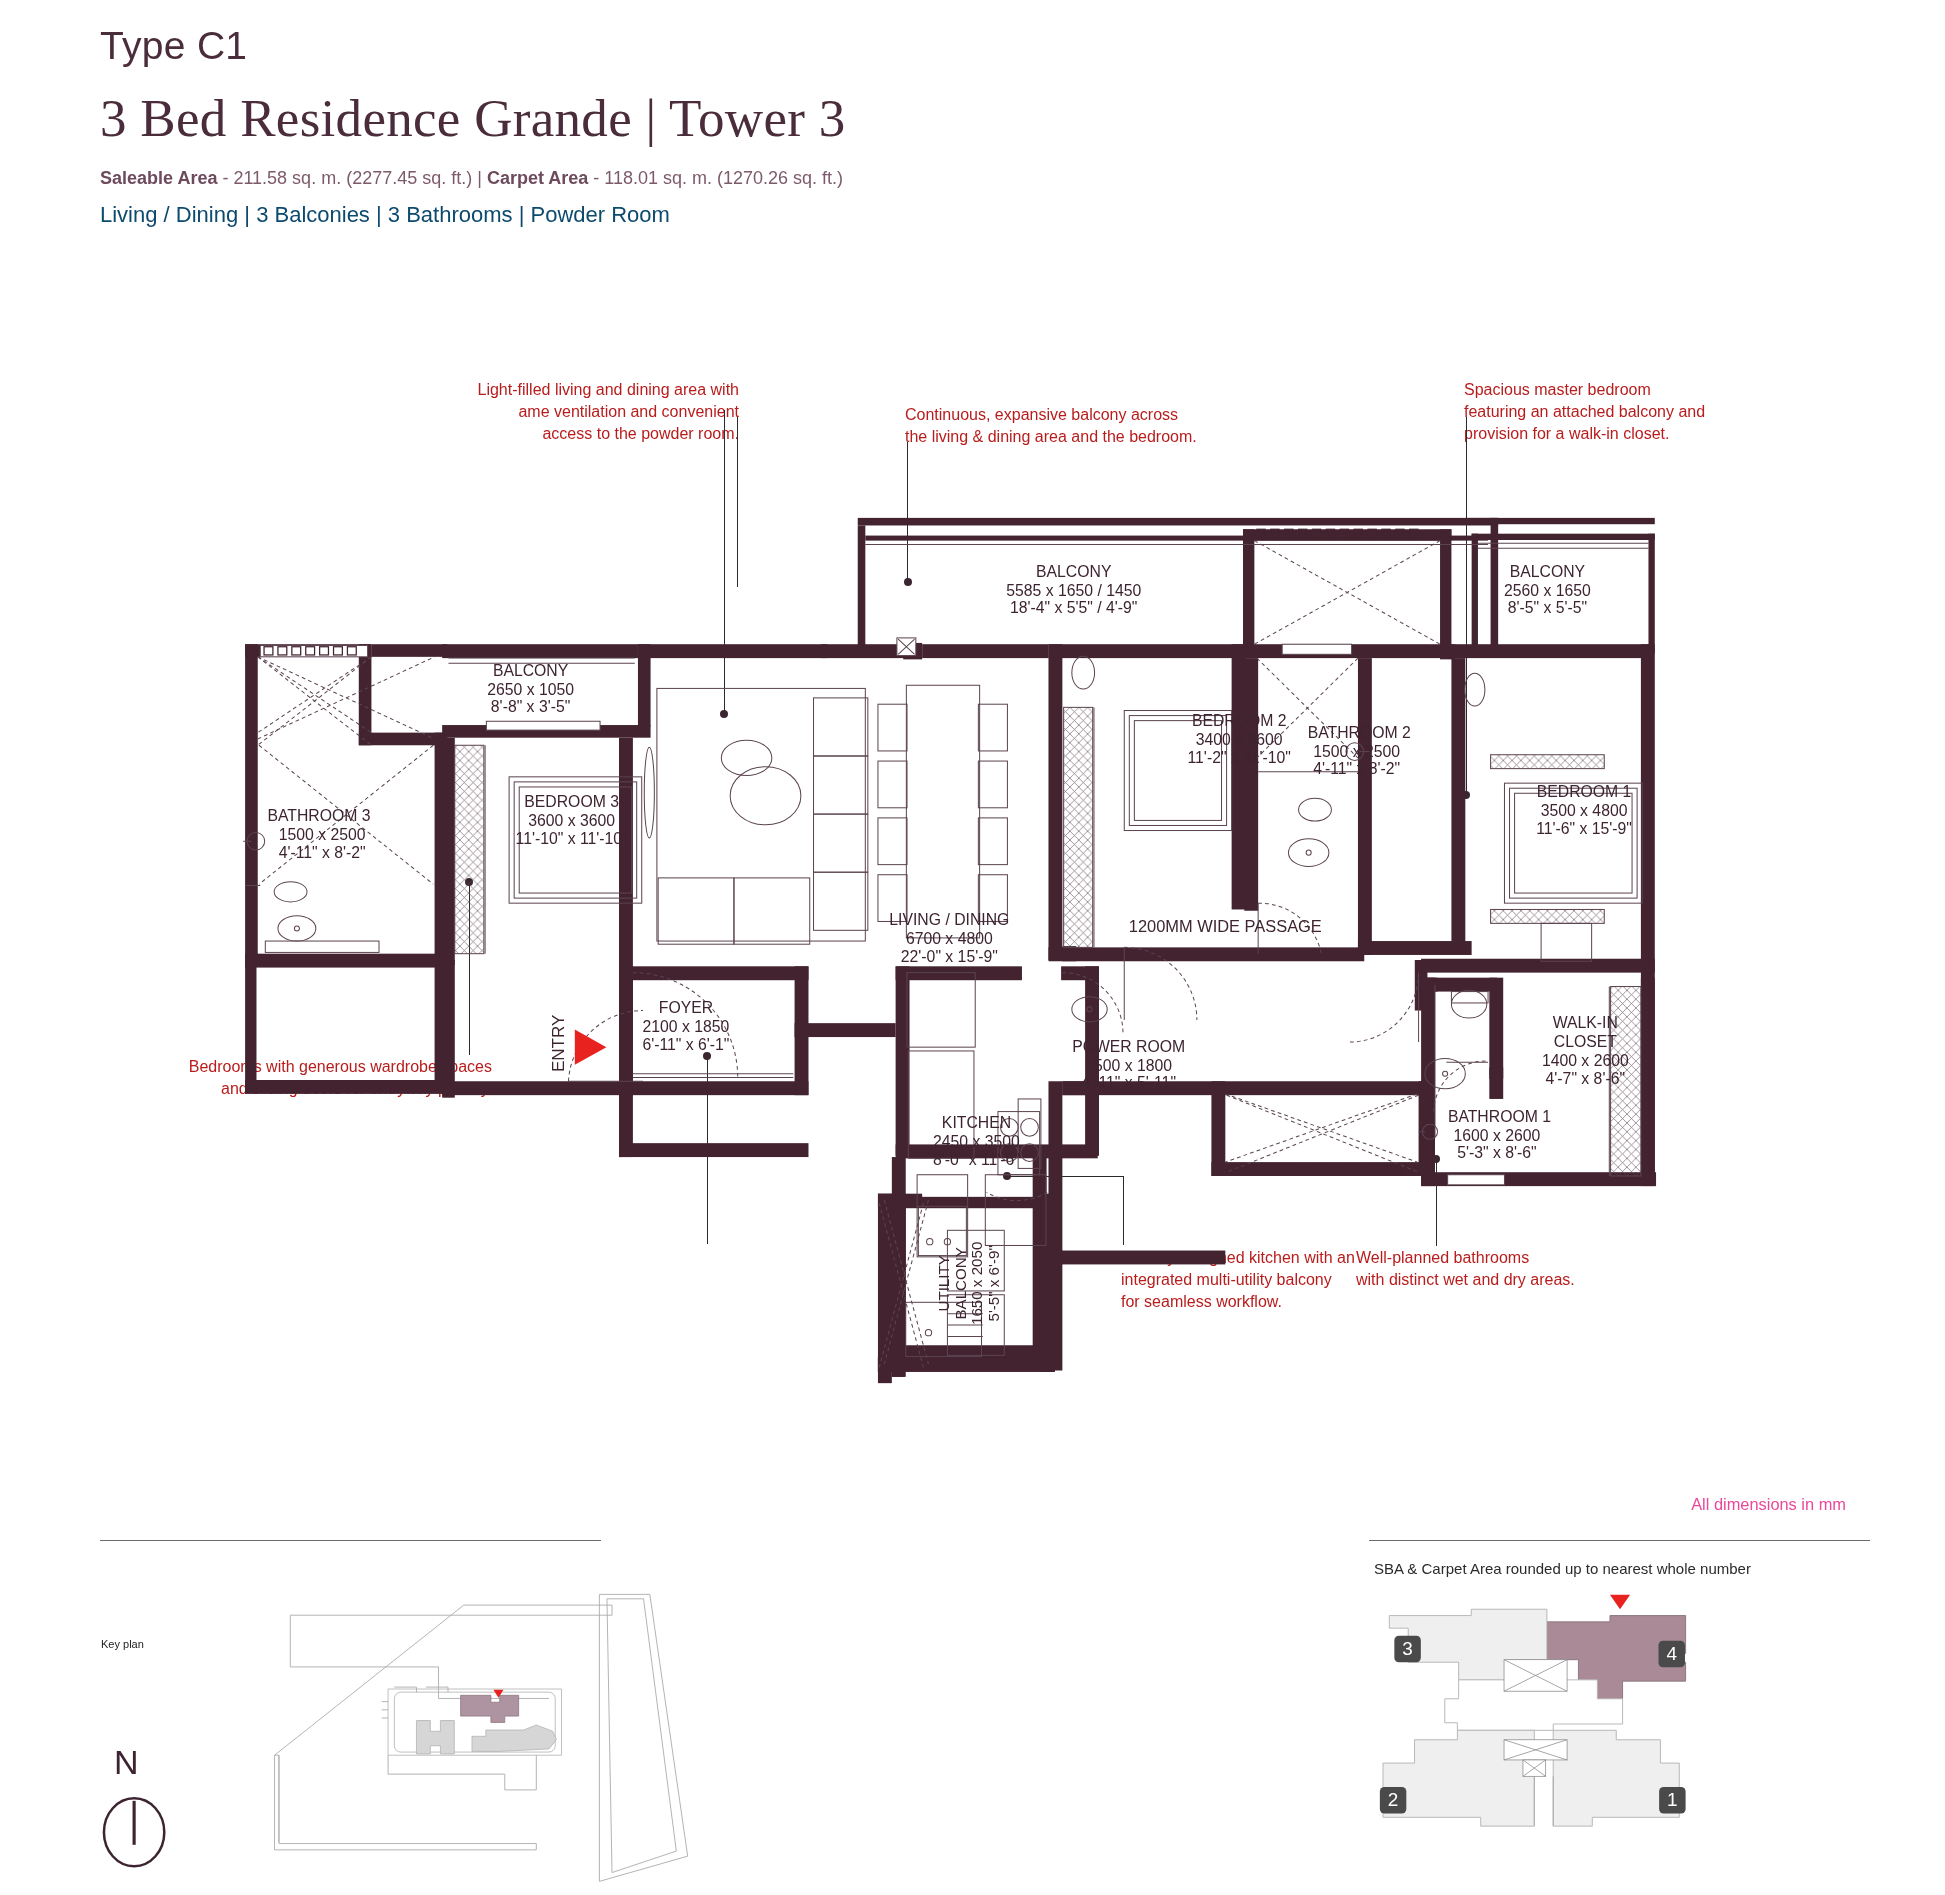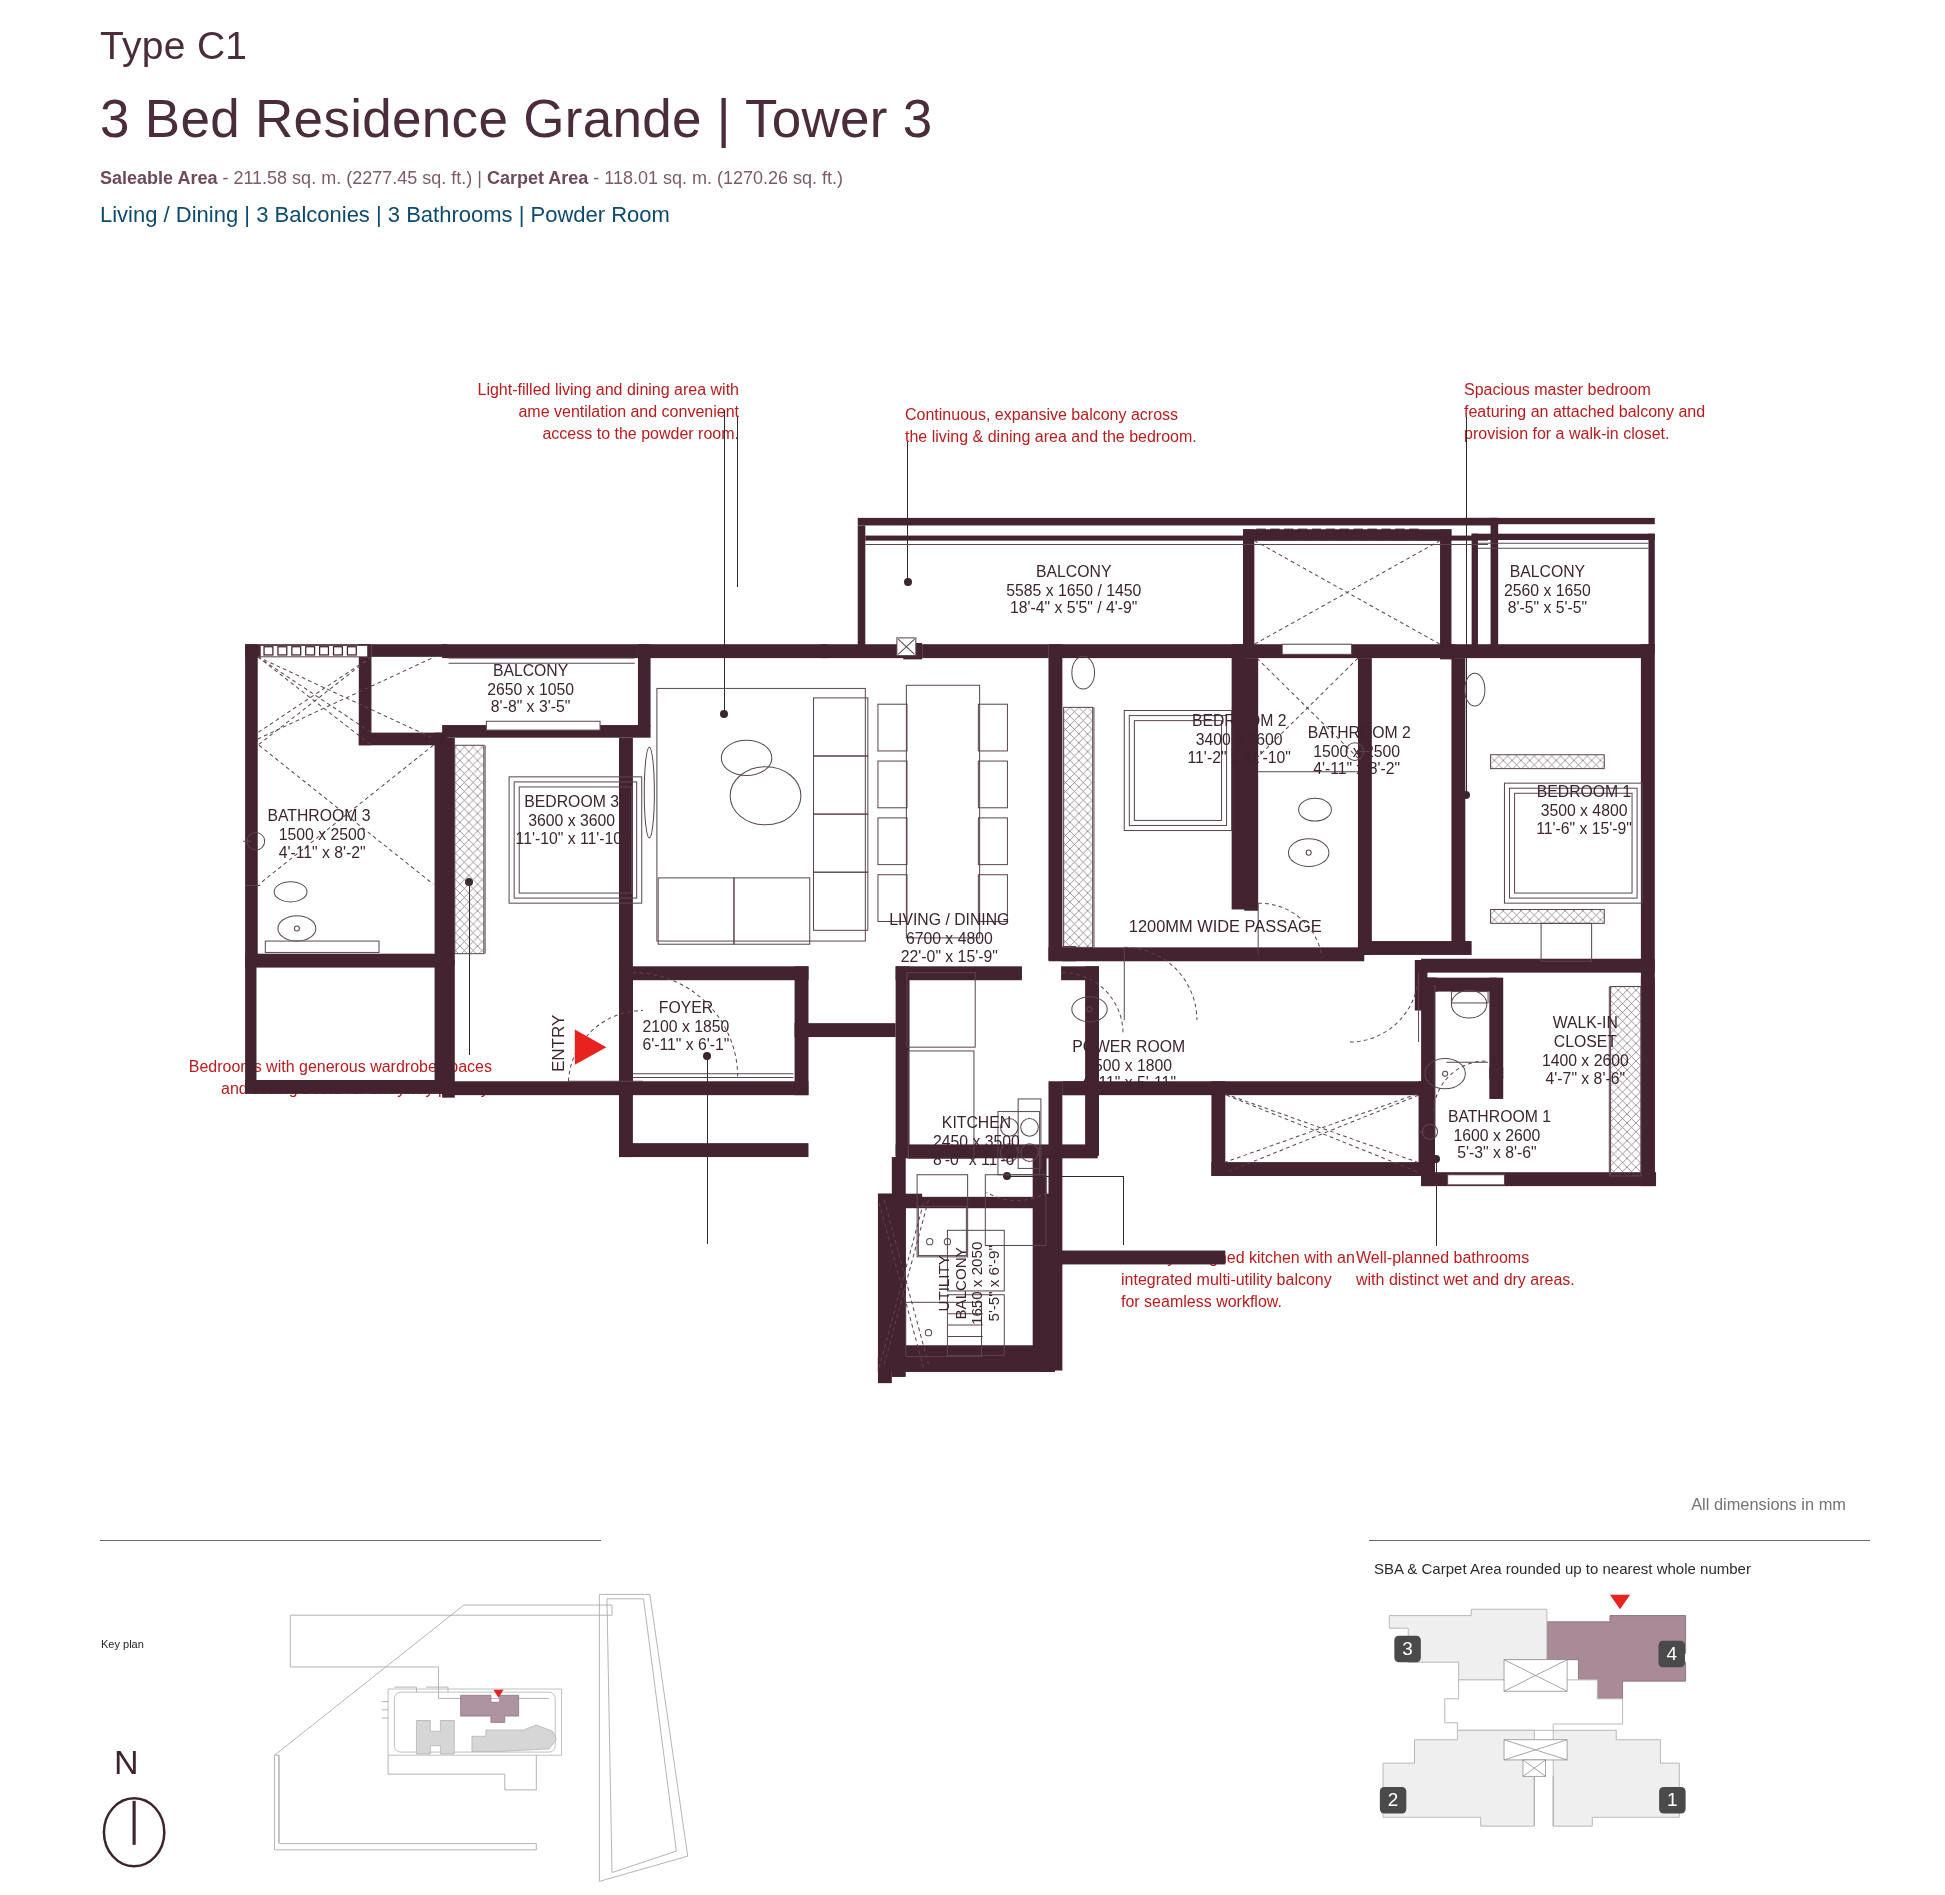--- a/index.html
+++ b/index.html
@@ -19,21 +19,21 @@
   
   #header { position: absolute; left: 100px; top: 25px; width: 1263px; }
   #type-label {
     font-family: Liberation Sans, sans-serif;
     font-size: 39px;
     color: #4a2c3a;
     letter-spacing: 0.3px;
     line-height: 1.1;
   }
   #main-title {
-    font-family: Liberation Sans, sans-serif;
+    font-family: Liberation Serif, serif;
     font-size: 53px;
     color: #4a2c3a;
     margin-top: 23px;
     line-height: 1.05;
     letter-spacing: 0.3px;
   }
   #area-line {
     font-size: 18px;
     color: #7d5a6b;
     margin-top: 19px;
@@ -69,21 +69,21 @@
     border-radius: 50%;
     background: #3a2630;
   }
 
   
   #plan { position: absolute; left: 0; top: 0; width: 1946px; height: 1896px; }
 
   
   #dims-note {
     position: absolute; right: 100px; top: 1495px;
-    font-size: 16.4px; color: #737373;
+    font-size: 16.4px; color: #ec4899;
   }
   #divider-right {
     position: absolute; left: 1369px; top: 1540px;
     width: 501px; height: 1.3px; background: #6b6b6b;
   }
   #divider-left {
     position: absolute; left: 100px; top: 1540px;
     width: 501px; height: 1.3px; background: #6b6b6b;
   }
   #sba-note {

